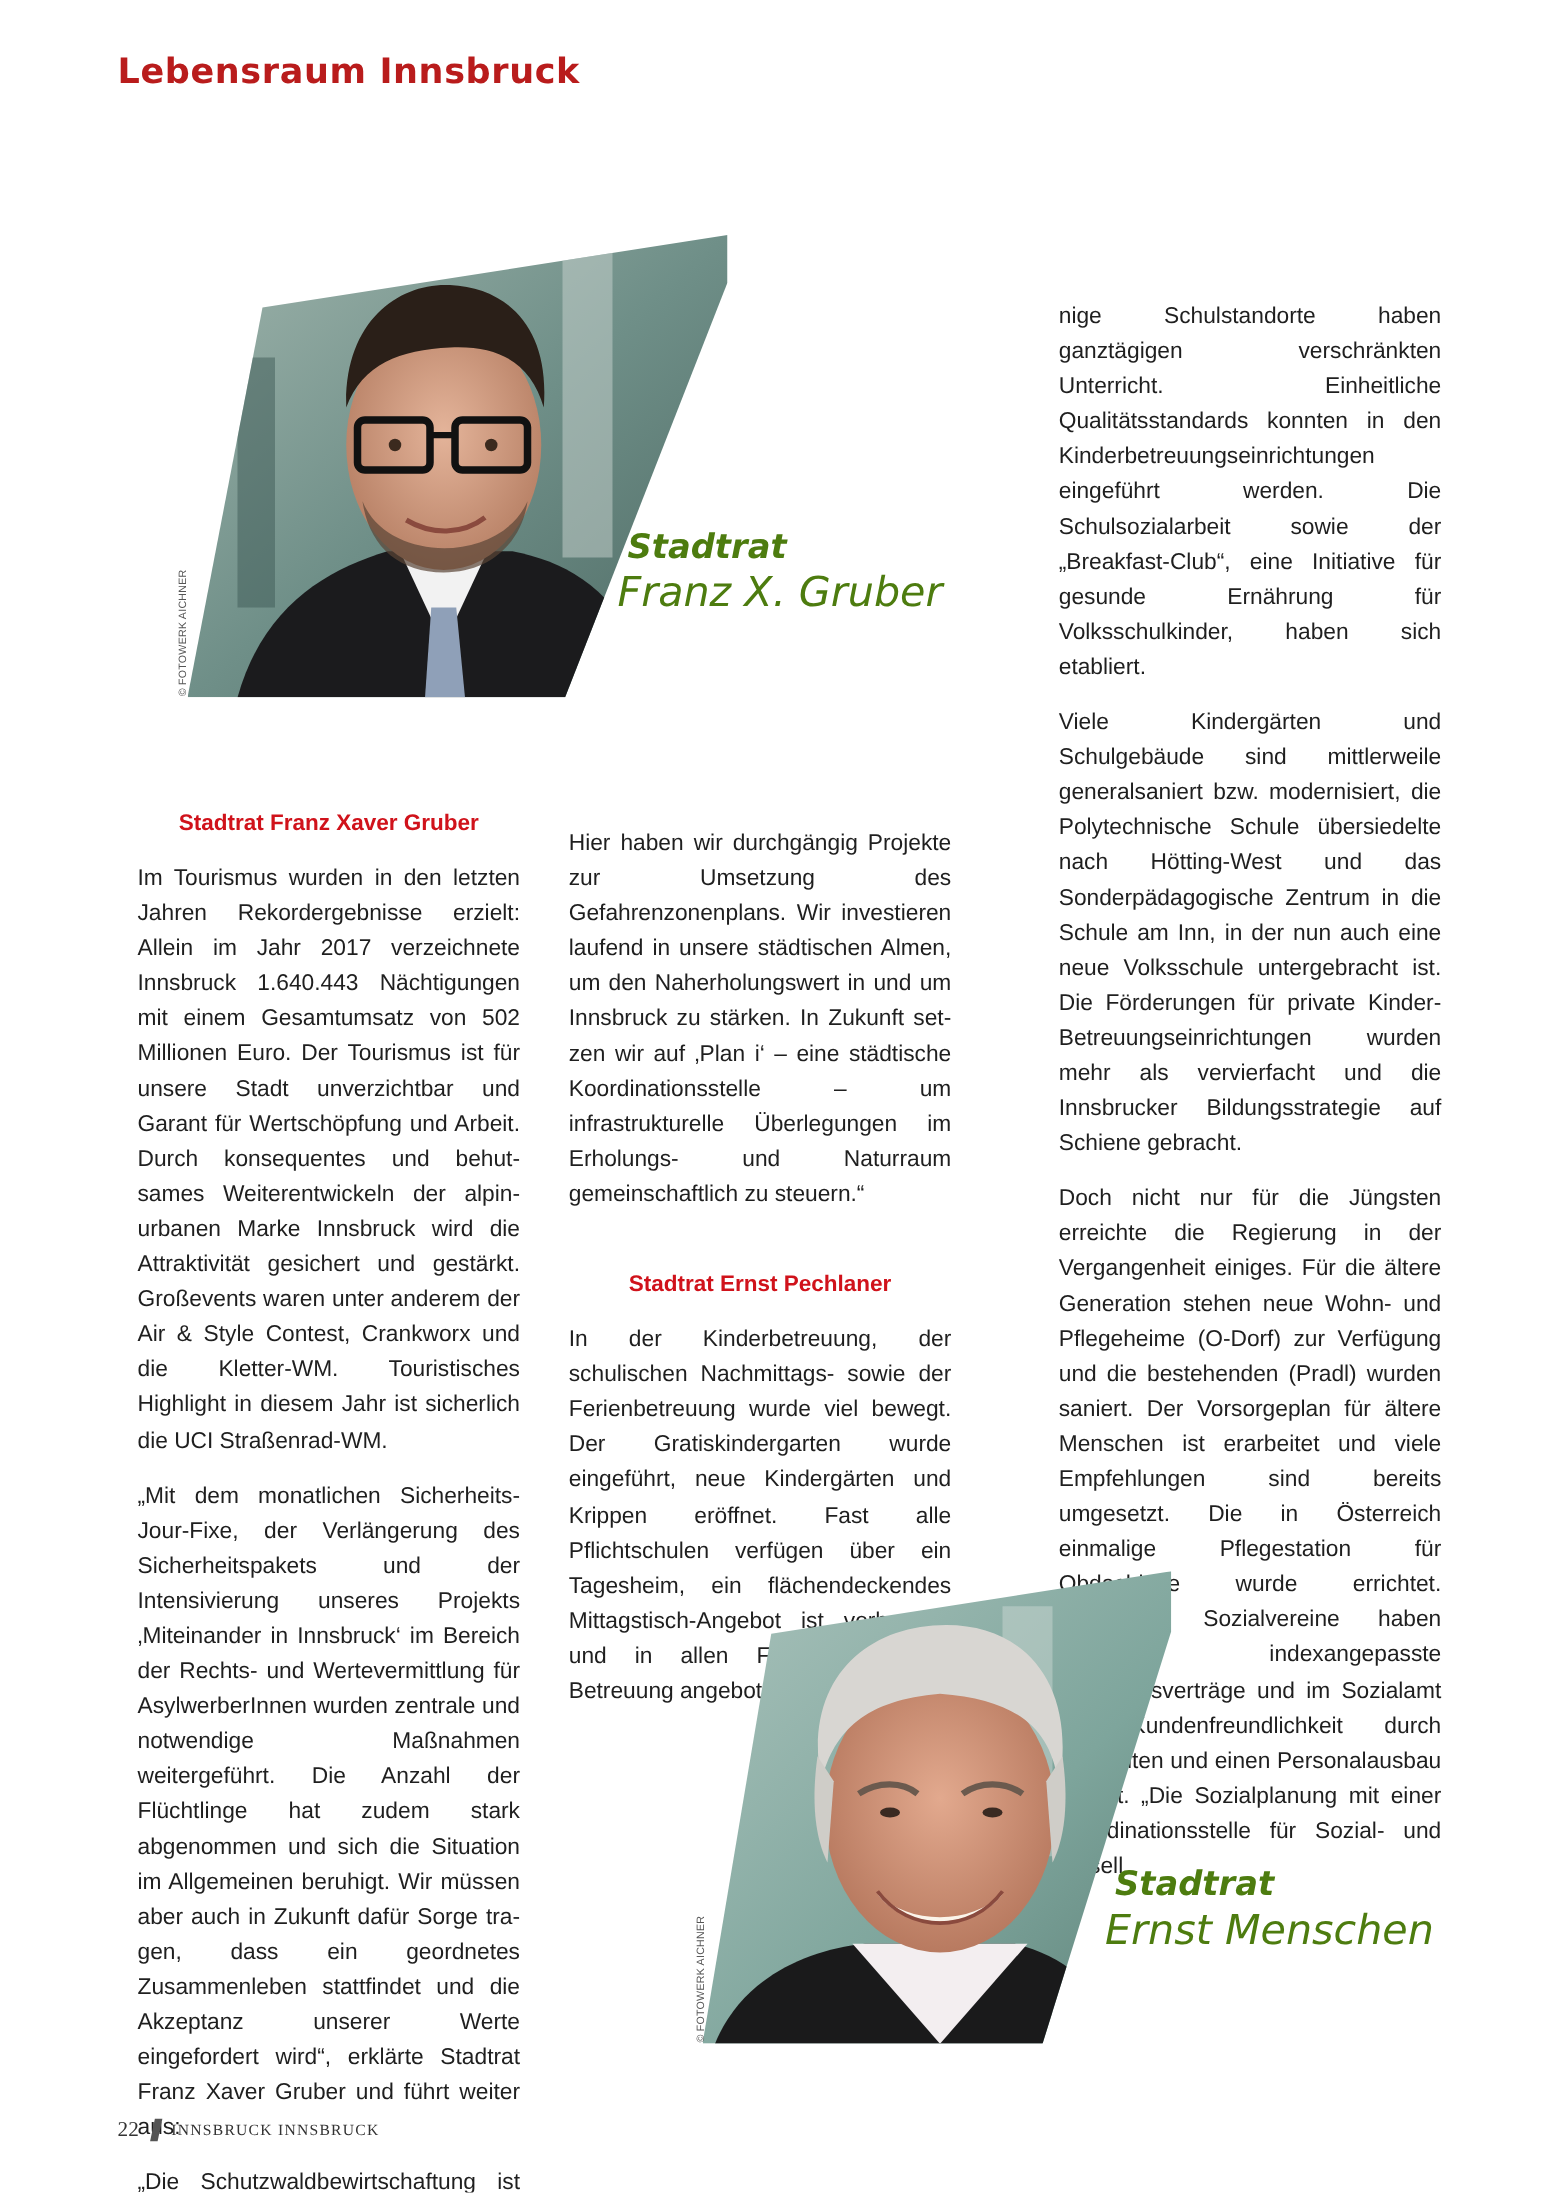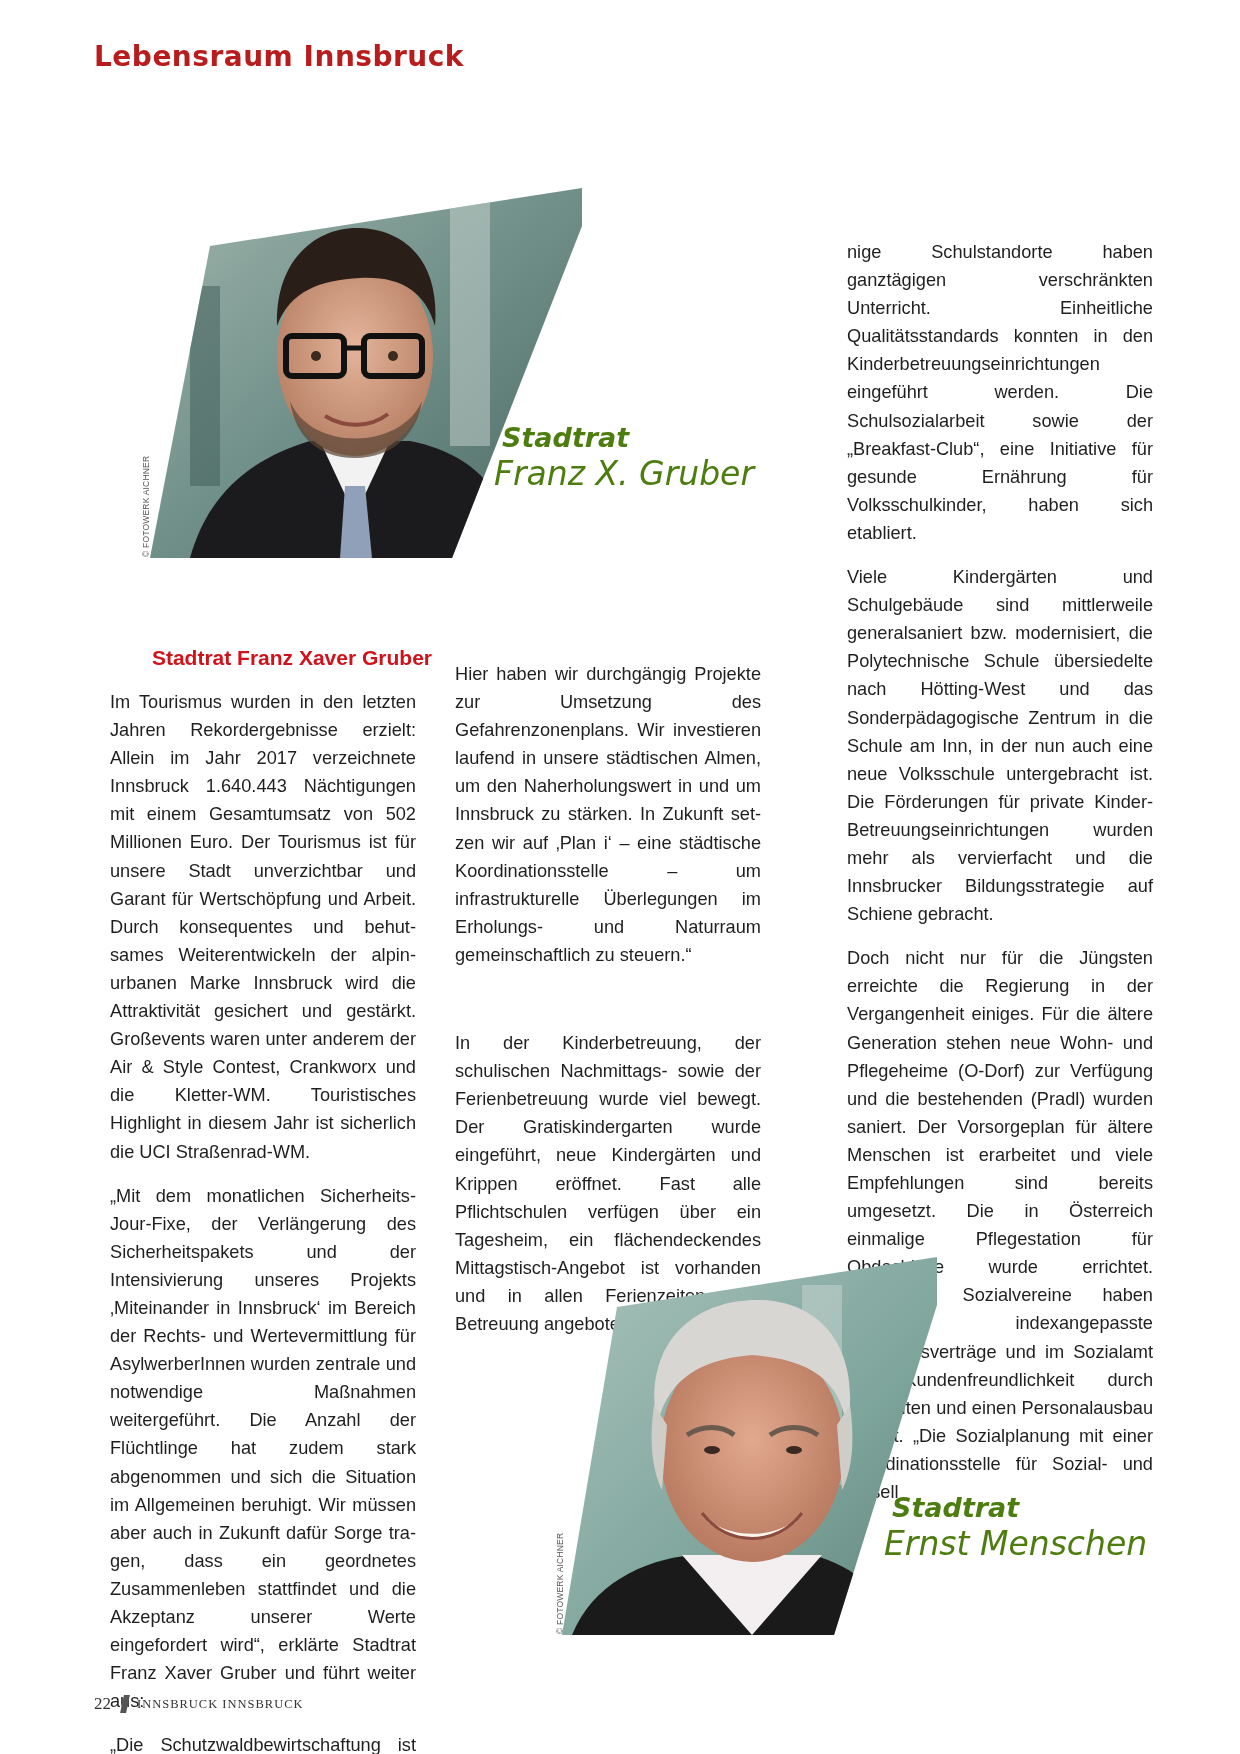--- a/index.html
+++ b/index.html
@@ -15,22 +15,22 @@
          color: #555; transform: rotate(-90deg); transform-origin: left top; white-space: nowrap;
          letter-spacing: 0.2px; }
 
   .caption { position: absolute; font-family: "DejaVu Sans", sans-serif; color: #4d7c0f; }
   .caption .role { display: block; font-style: italic; font-weight: bold; font-size: 27px; line-height: 36px; }
   .caption .name { display: block; font-style: italic; font-size: 33px; line-height: 36px; font-weight: normal; }
 
   .col { position: absolute; font-family: "Liberation Sans", sans-serif; font-size: 18.2px;
          line-height: 28.1px; color: #1f1f1f; text-align: justify; hyphens: manual; }
   .col p { margin: 16px; }
-  .col h2 { margin: 0; font-family: "Liberation Sans", sans-serif; font-size: 21px; line-height: 28px;
-         font-weight: bold; color: #d0121b; text-align: right; }
+  .col h2 { margin: 0; font-family: "Liberation Sans", sans-serif; font-size: 18px; line-height: 28px;
+         font-weight: bold; color: #d0121b; text-align: center; }
   .col1 { left: 94px; top: 644px; width: 338px; }
   .col2 { left: 439px; top: 644px; width: 338px; }
   .col3 { left: 831px; top: 222px; width: 338px; }
   .spacer { height: 28px; }
 
   .footer { position: absolute; left: 94px; top: 1694px; display: flex; align-items: center;
          font-family: Liberation Serif, serif; color: #333; }
   .footer .pnum { font-size: 17px; }
   .footer .slash { display: inline-block; width: 6px; height: 18px; background: #555;
          transform: skewX(-12deg); margin: 0 9px 0 11px; }
@@ -85,20 +85,21 @@
 <div class="col col1">
   <h2>Stadtrat Franz Xaver Gruber</h2>
   <p>Im Tourismus wurden in den letzten Jahren Rekordergebnisse erzielt: Allein im Jahr 2017 verzeichnete Innsbruck 1.640.443 Nächtigungen mit einem Ge­samtumsatz von 502 Millionen Euro. Der Tourismus ist für unsere Stadt unverzicht­bar und Garant für Wertschöpfung und Arbeit. Durch konsequentes und behut­sames Weiterentwickeln der alpin-urba­nen Marke Innsbruck wird die Attraktivität gesichert und gestärkt. Großevents wa­ren unter anderem der Air &amp; Style Contest, Crankworx und die Kletter-WM. Touristi­sches Highlight in diesem Jahr ist sicher­lich die UCI Straßenrad-WM.</p>
   <p>„Mit dem monatlichen Sicherheits-Jour-Fixe, der Verlängerung des Sicherheitspa­kets und der Intensivierung unseres Pro­jekts ‚Miteinander in Innsbruck‘ im Be­reich der Rechts- und Wertevermittlung für AsylwerberInnen wurden zentrale und notwendige Maßnahmen weitergeführt. Die Anzahl der Flüchtlinge hat zudem stark abgenommen und sich die Situa­tion im Allgemeinen beruhigt. Wir müs­sen aber auch in Zukunft dafür Sorge tra­gen, dass ein geordnetes Zusammenle­ben stattfindet und die Akzeptanz unserer Werte eingefordert wird“, erklärte Stadtrat Franz Xaver Gruber und führt weiter aus:</p>
   <p>„Die Schutzwaldbewirtschaftung ist ne­ben der ständigen Wegesanierung im Be­reich Naturraum und Forst aktueller denn je, um die Sicherheit in unseren Jüngsten und auf unseren Bergen zu gewährleisten.</p>
 </div>
 
 <div class="col col2">
   <p>Hier haben wir durchgängig Projekte zur Umsetzung des Gefahrenzonenplans. Wir investieren laufend in unsere städtischen Almen, um den Naherholungswert in und um Innsbruck zu stärken. In Zukunft set­zen wir auf ‚Plan i‘ – eine städtische Ko­ordinationsstelle – um infrastrukturelle Überlegungen im Erholungs- und Natur­raum gemeinschaftlich zu steuern.“</p>
   <div class="spacer"></div>
+  <h2>Stadtrat Ernst Pechlaner</h2>
   <p>In der Kinderbetreuung, der schulischen Nachmittags- sowie der Ferienbetreu­ung wurde viel bewegt. Der Gratiskin­dergarten wurde eingeführt, neue Kin­dergärten und Krippen eröffnet. Fast alle Pflichtschulen verfügen über ein Tages­heim, ein flächendeckendes Mittagstisch-Angebot ist vorhanden und in allen Feri­enzeiten wird Betreuung angeboten. Ei­</p>
 </div>
 
 <div class="col col3">
   <p>nige Schulstandorte haben ganztägigen verschränkten Unterricht. Einheitliche Qualitätsstandards konnten in den Kin­derbetreuungseinrichtungen eingeführt werden. Die Schulsozialarbeit sowie der „Breakfast-Club“, eine Initiative für gesun­de Ernährung für Volksschulkinder, haben sich etabliert.</p>
   <p>Viele Kindergärten und Schulgebäude sind mittlerweile generalsaniert bzw. modernisiert, die Polytechnische Schu­le übersiedelte nach Hötting-West und das Sonderpädagogische Zentrum in die Schule am Inn, in der nun auch eine neue Volksschule untergebracht ist. Die Förde­rungen für private Kinder-Betreuungsein­richtungen wurden mehr als vervierfacht und die Innsbrucker Bildungsstrategie auf Schiene gebracht.</p>
   <p>Doch nicht nur für die Jüngsten erreichte die Regierung in der Vergangenheit eini­ges. Für die ältere Generation stehen neue Wohn- und Pflegeheime (O-Dorf) zur Ver­fügung und die bestehenden (Pradl) wur­den saniert. Der Vorsorgeplan für ältere Menschen ist erarbeitet und viele Emp­fehlungen sind bereits umgesetzt. Die in Österreich einmalige Pflegestation für Obdachlose wurde errichtet. Zahlreiche Sozialvereine haben nunmehr indexan­gepasste Dreijahresverträge und im So­zialamt die Kundenfreundlichkeit durch Umbauten und einen Personalausbau erhöht. „Die Sozialplanung mit einer Ko­ordinationsstelle für Sozial- und Gesell­</p>
 </div>
 
 <div class="photo" style="left:562px; top:1255px; width:380px; height:380px;">

